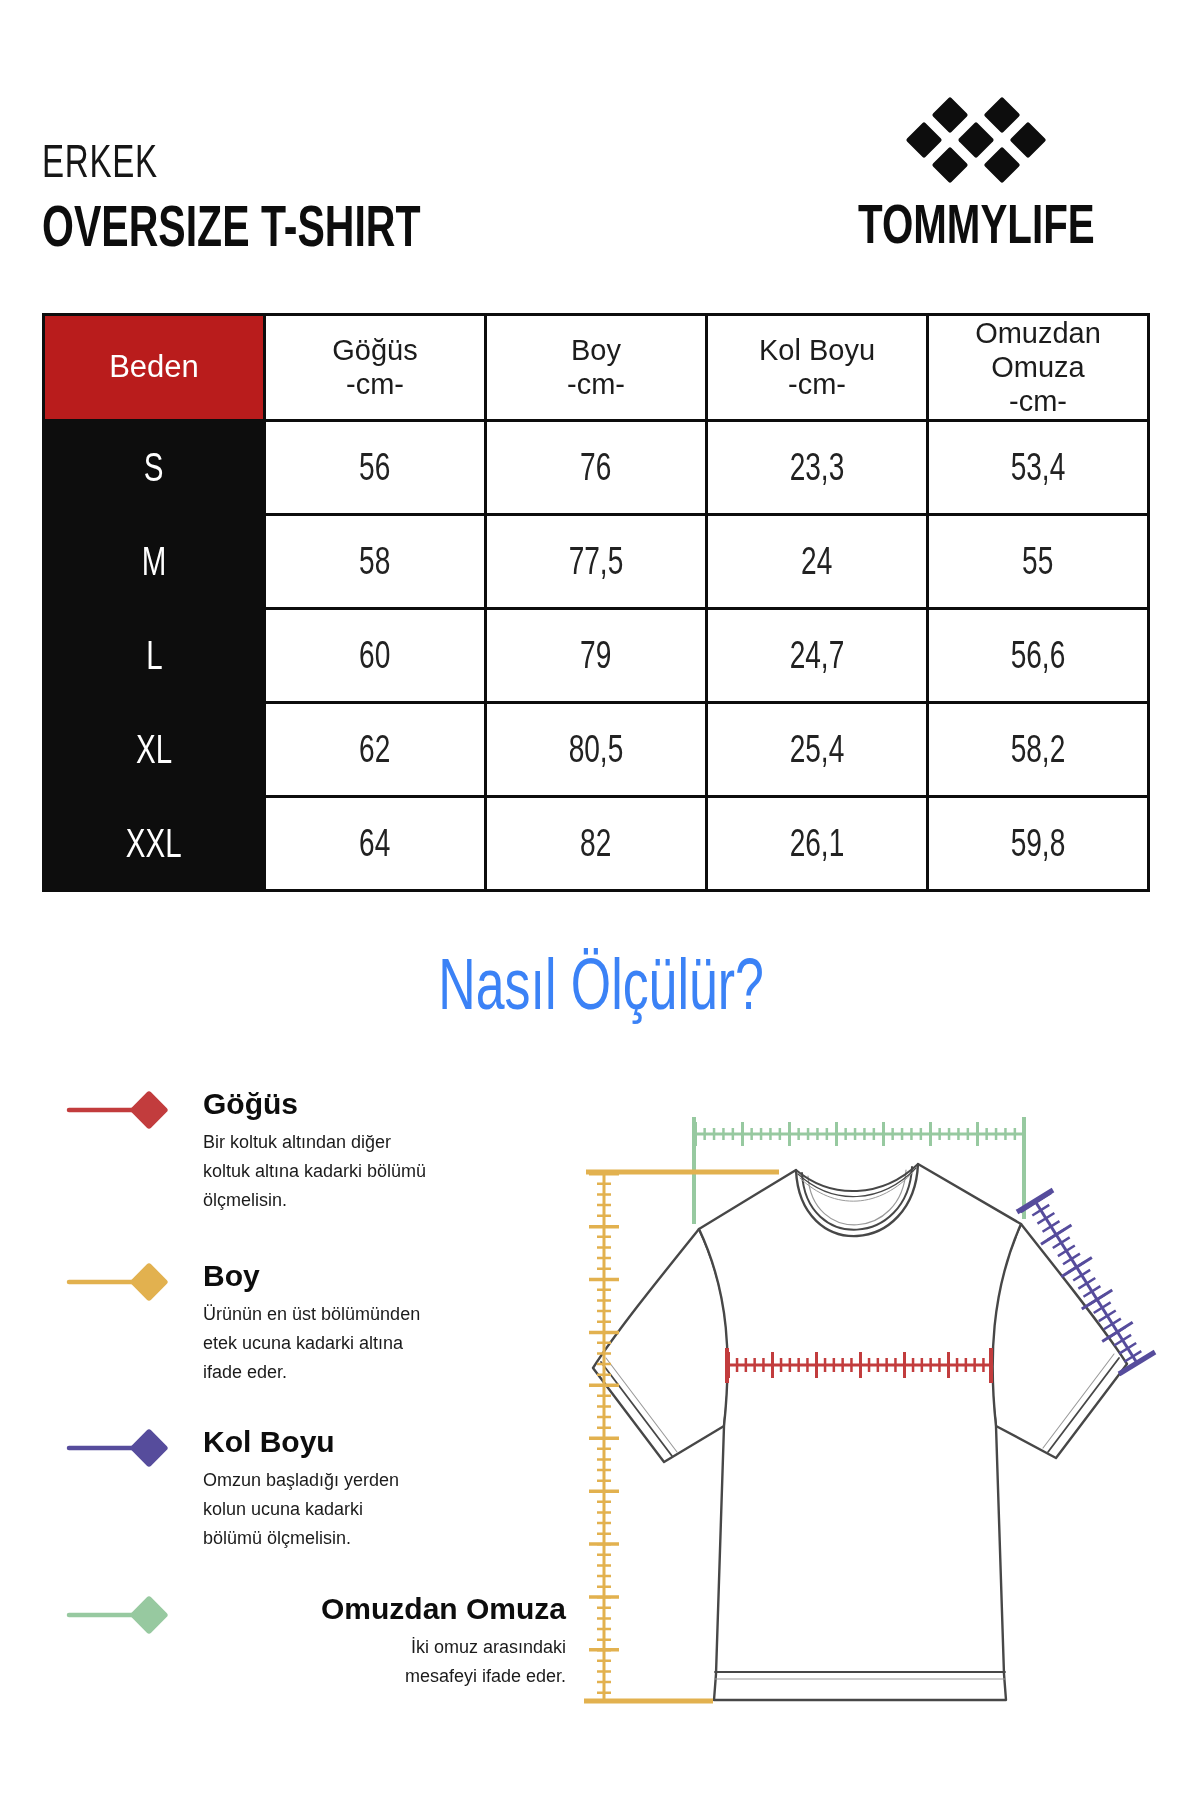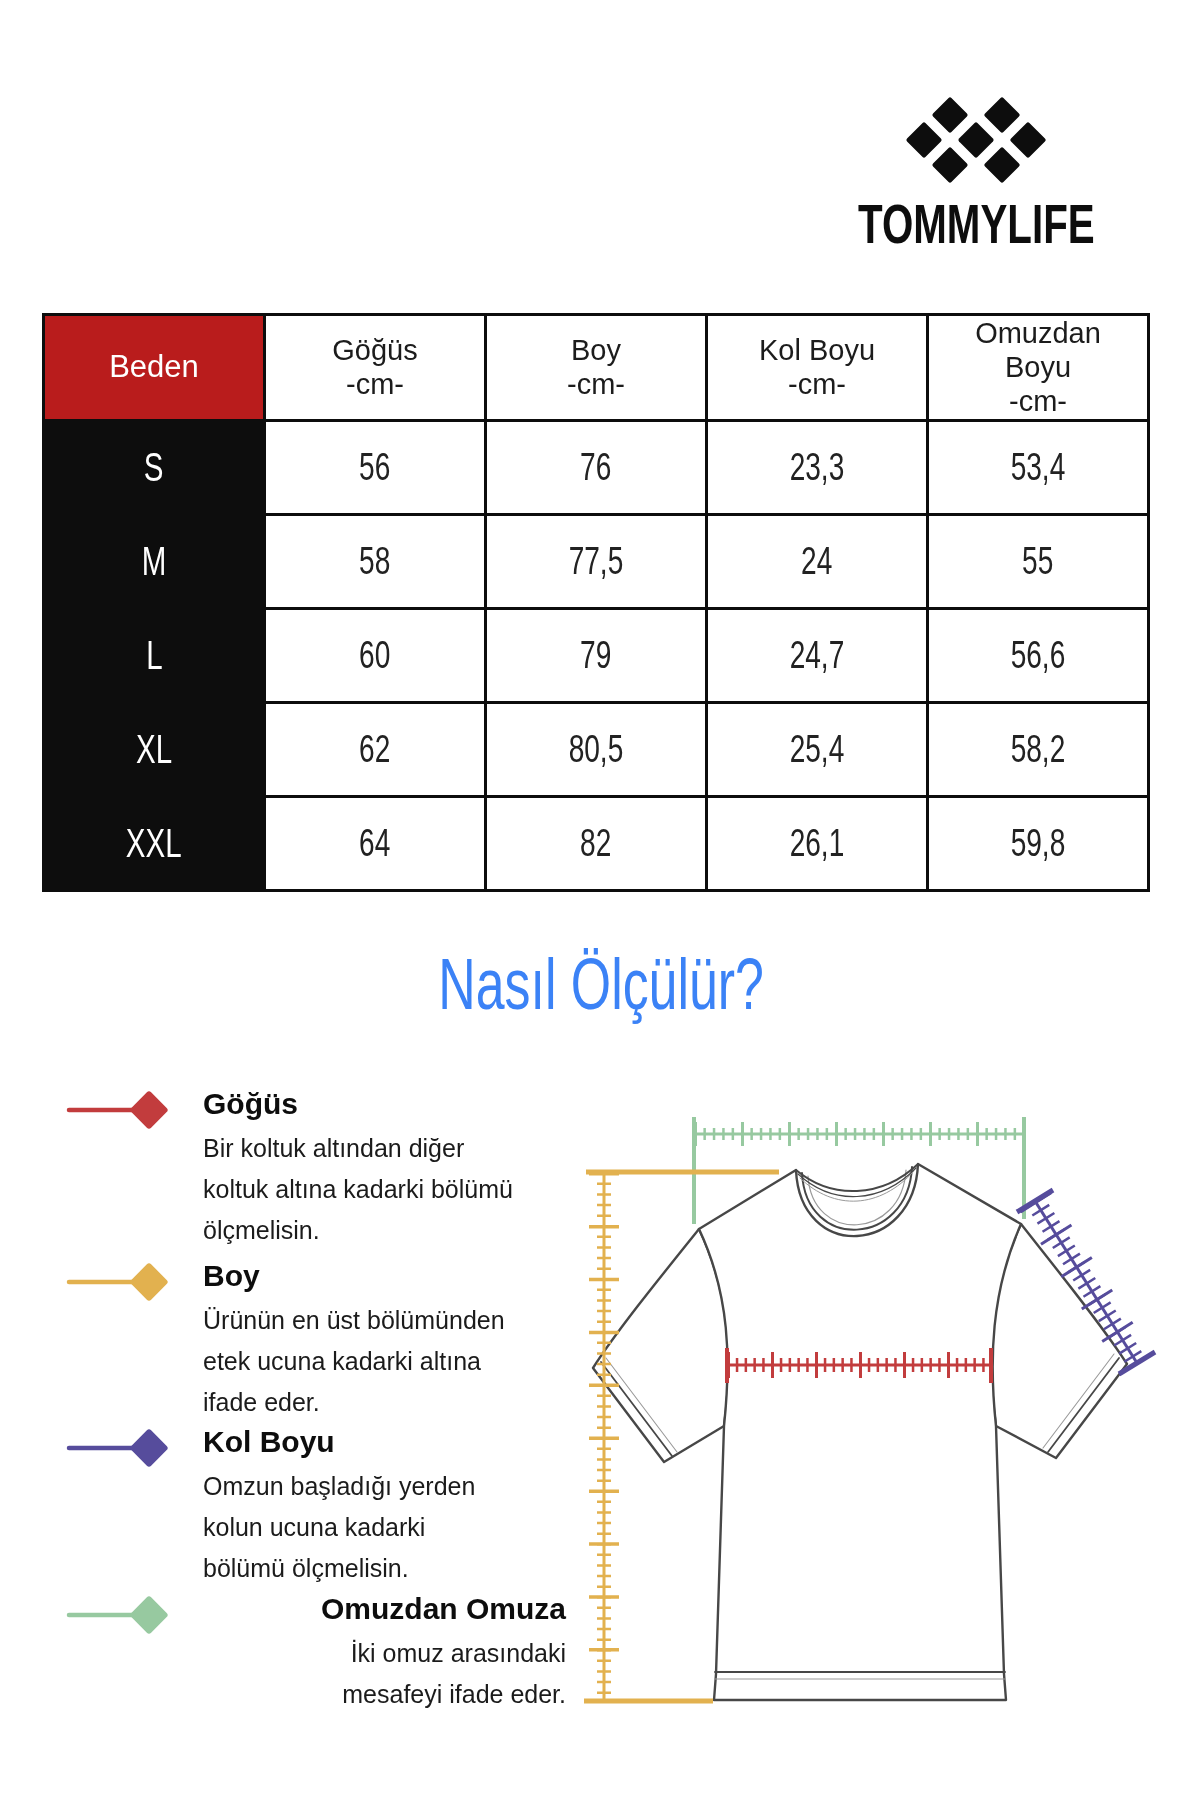--- a/index.html
+++ b/index.html
@@ -35,29 +35,33 @@
   .size-table td .val{font-size:39px;color:#222;}
   .size-table tr.hdr{height:96px;}
   .size-table tr.row{height:94px;}
 
   
   .howto-title{position:absolute;left:1px;top:948px;width:1200px;text-align:center;
     font-size:72px;font-weight:400;color:#3b82f6;line-height:1;}
   .legend-item{position:absolute;left:66px;width:500px;}
   .legend-icon{position:absolute;left:0;top:0;}
   .legend-title{margin:0 0 6px 137px;font-size:30px;font-weight:700;color:#0d0d0d;line-height:1.2;}
-  .legend-desc{margin:0 0 0 137px;font-size:25px;font-weight:400;color:#1b1b1b;line-height:41px;white-space:pre-line;}
+  .legend-desc{margin:0 0 0 137px;font-size:18px;font-weight:400;color:#1b1b1b;line-height:29px;white-space:pre-line;}
 
   .diagram{position:absolute;left:480px;top:1060px;}
 </style>
 </head>
 <body>
 
 <div class="page">
 
+  <div class="title-block">
+    <div class="erkek"><span class="cond">ERKEK</span></div>
+    <div class="product"><span class="cond">OVERSIZE T-SHIRT</span></div>
+  </div>
 
   <div class="brand-block">
     <svg class="brand-logo" width="180" height="96" viewBox="-90 -48 180 96">
       <g fill="#0d0d0d">
         <rect x="-39" y="-38" width="26" height="26" rx="2" transform="rotate(45 -26 -25)"></rect>
         <rect x="13" y="-38" width="26" height="26" rx="2" transform="rotate(45 26 -25)"></rect>
         <rect x="-65" y="-13" width="26" height="26" rx="2" transform="rotate(45 -52 0)"></rect>
         <rect x="-13" y="-13" width="26" height="26" rx="2" transform="rotate(45 0 0)"></rect>
         <rect x="39" y="-13" width="26" height="26" rx="2" transform="rotate(45 52 0)"></rect>
         <rect x="-39" y="12" width="26" height="26" rx="2" transform="rotate(45 -26 25)"></rect>
@@ -71,21 +75,21 @@
     <tbody>
         <tr class="hdr">
       <th class="corner">Beden</th>
       <th>Göğüs
 -cm-</th>
       <th>Boy
 -cm-</th>
       <th>Kol Boyu
 -cm-</th>
       <th>Omuzdan
-Boyu
+Omuza
 -cm-</th>
     </tr>
     <tr class="row">
       <td class="size-col"><span class="cond-c">S</span></td>
       <td><span class="val cond-c">56</span></td>
       <td><span class="val cond-c">76</span></td>
       <td><span class="val cond-c">23,3</span></td>
       <td><span class="val cond-c">53,4</span></td>
     </tr>
     <tr class="row">

